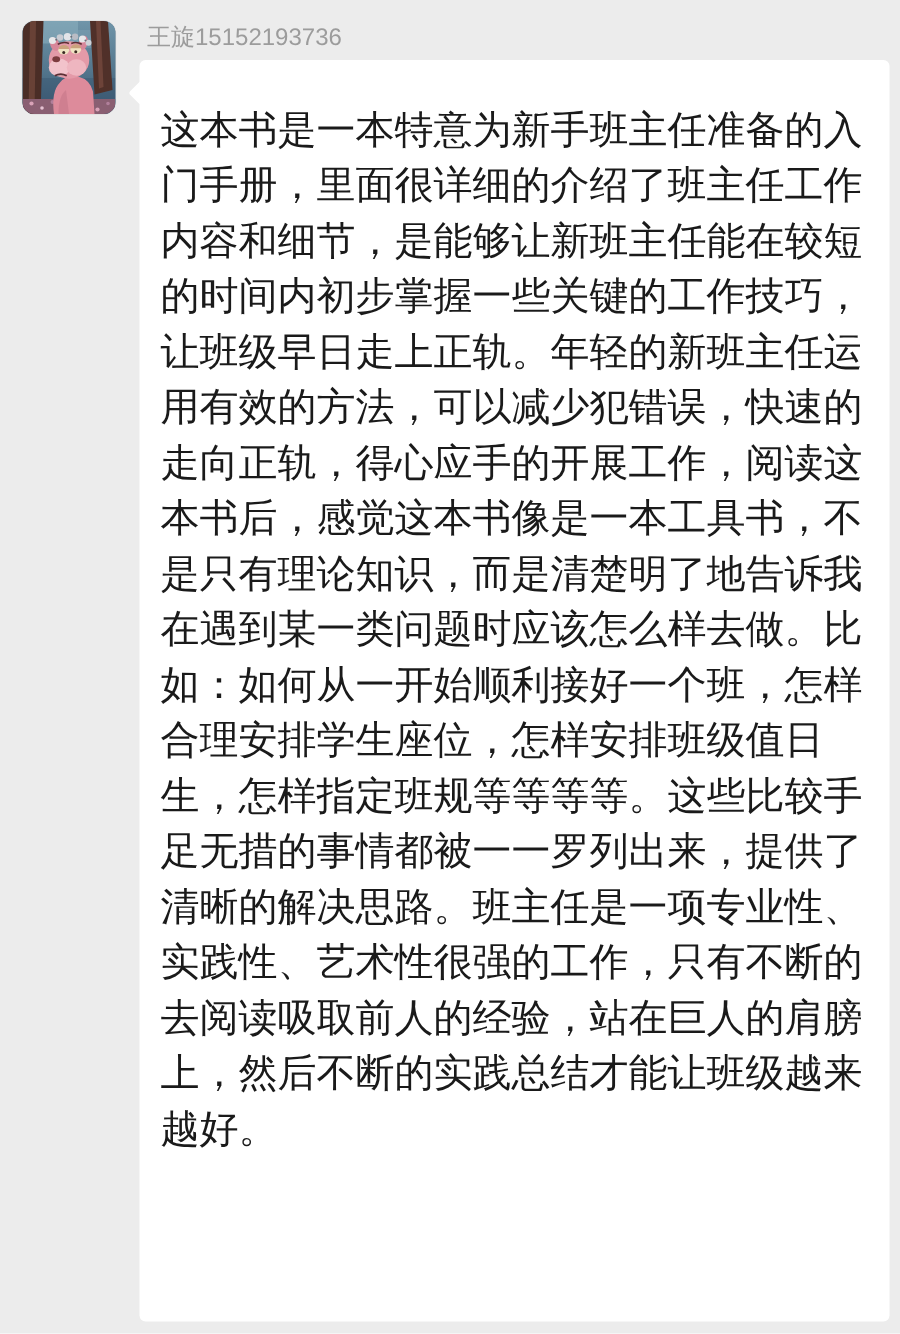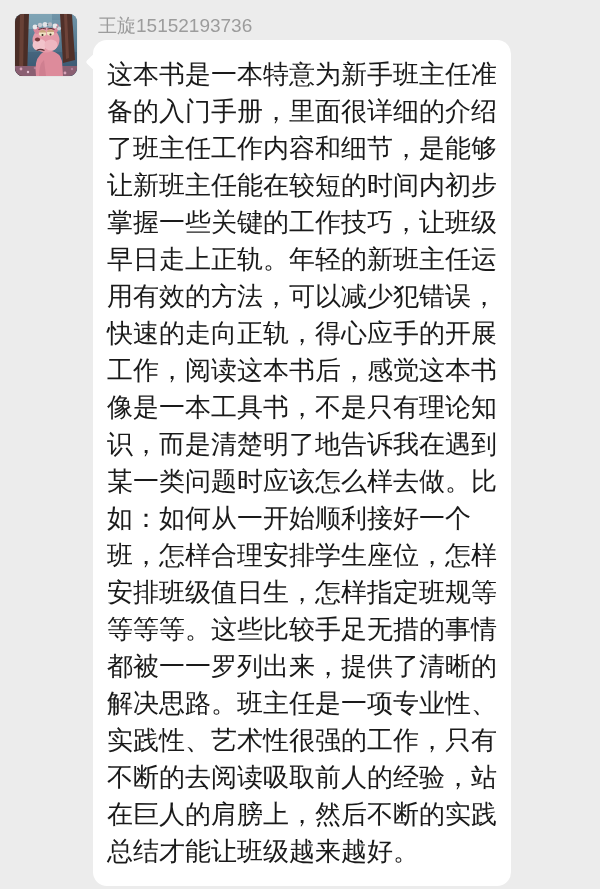--- a/index.html
+++ b/index.html
@@ -21,30 +21,30 @@
   .avatar{
     position:absolute;left:15px;top:14px;
     width:62px;height:62px;border-radius:8px;overflow:hidden;
     cursor:pointer;
     box-shadow:0 0 0 .5px rgba(0,0,0,.06);
     background:#56788e;
   }
   .avatar svg{display:block;width:100%;height:100%;}
   .username{
     position:absolute;left:98px;top:15px;
-    font-size:19px;line-height:21px;
+    font-size:16px;line-height:21px;
     color:var(--username);
     white-space:nowrap;
   }
   .bubble{
     position:absolute;left:93px;top:40px;
-    width:418px;min-height:841px;
+    width:500px;min-height:841px;
     background:var(--bubble);
-    border-radius:14px;
-    padding:16px 14px;
+    border-radius:4px;
+    padding:28px 14px;
     cursor:pointer;
   }
   .tail{
     position:absolute;left:-5px;top:16px;
     width:12px;height:12px;
     background:var(--bubble);
     transform:rotate(45deg);
     border-radius:2px;
   }
   .message{

